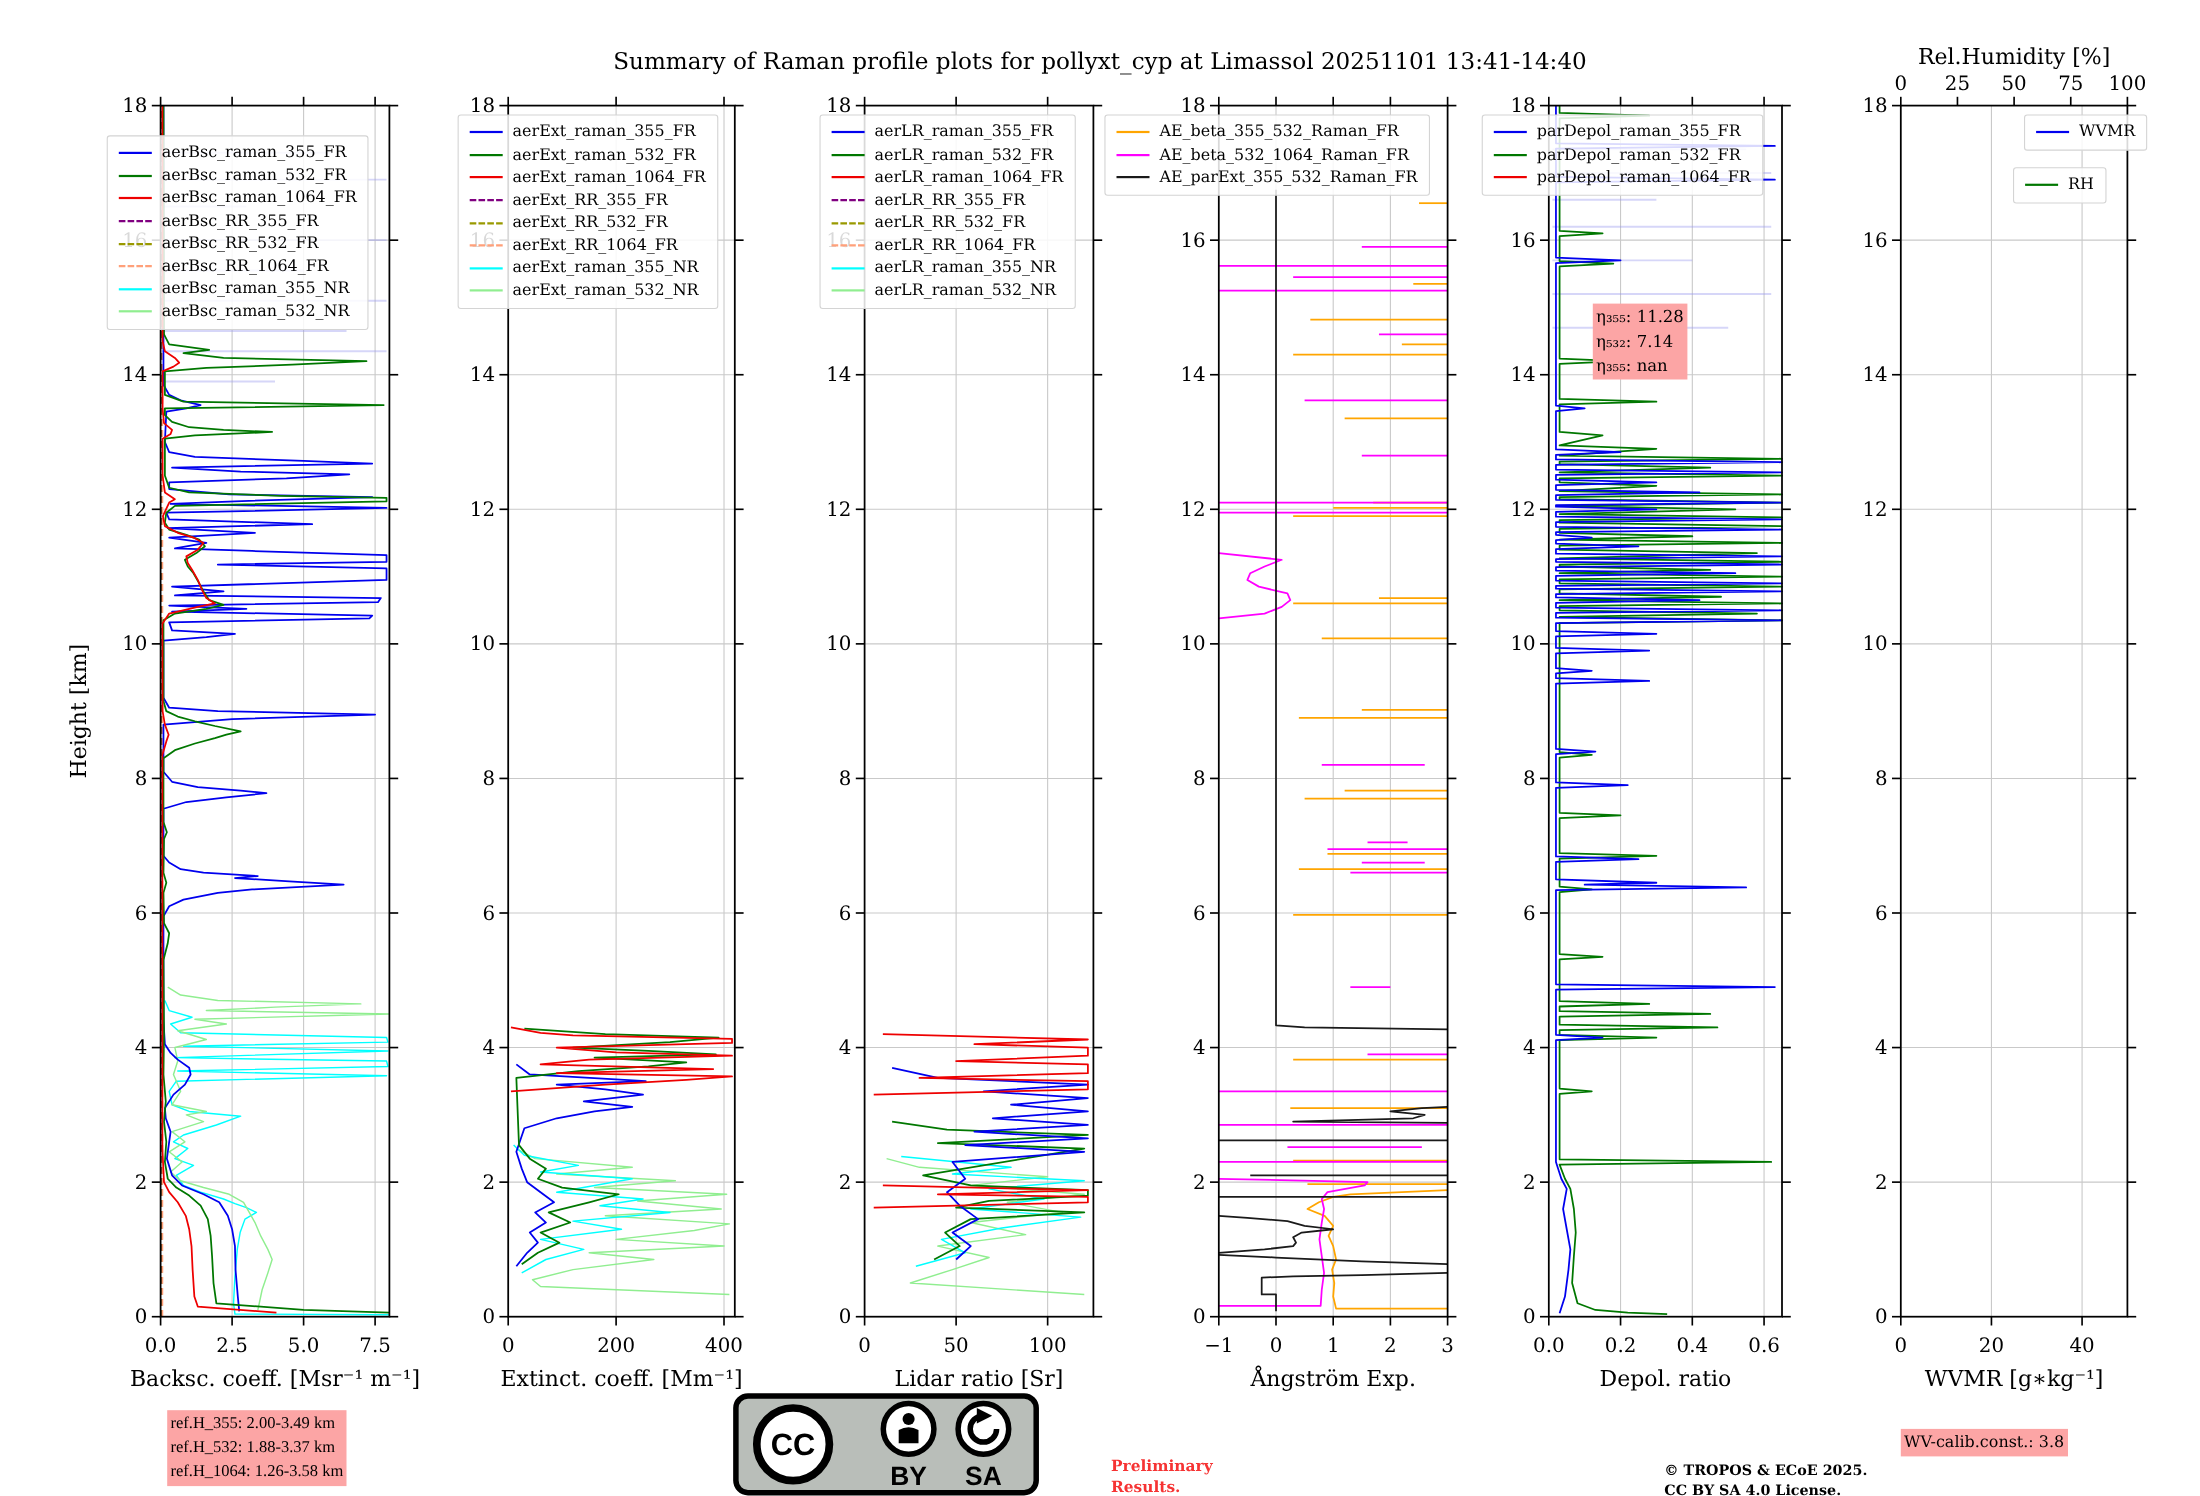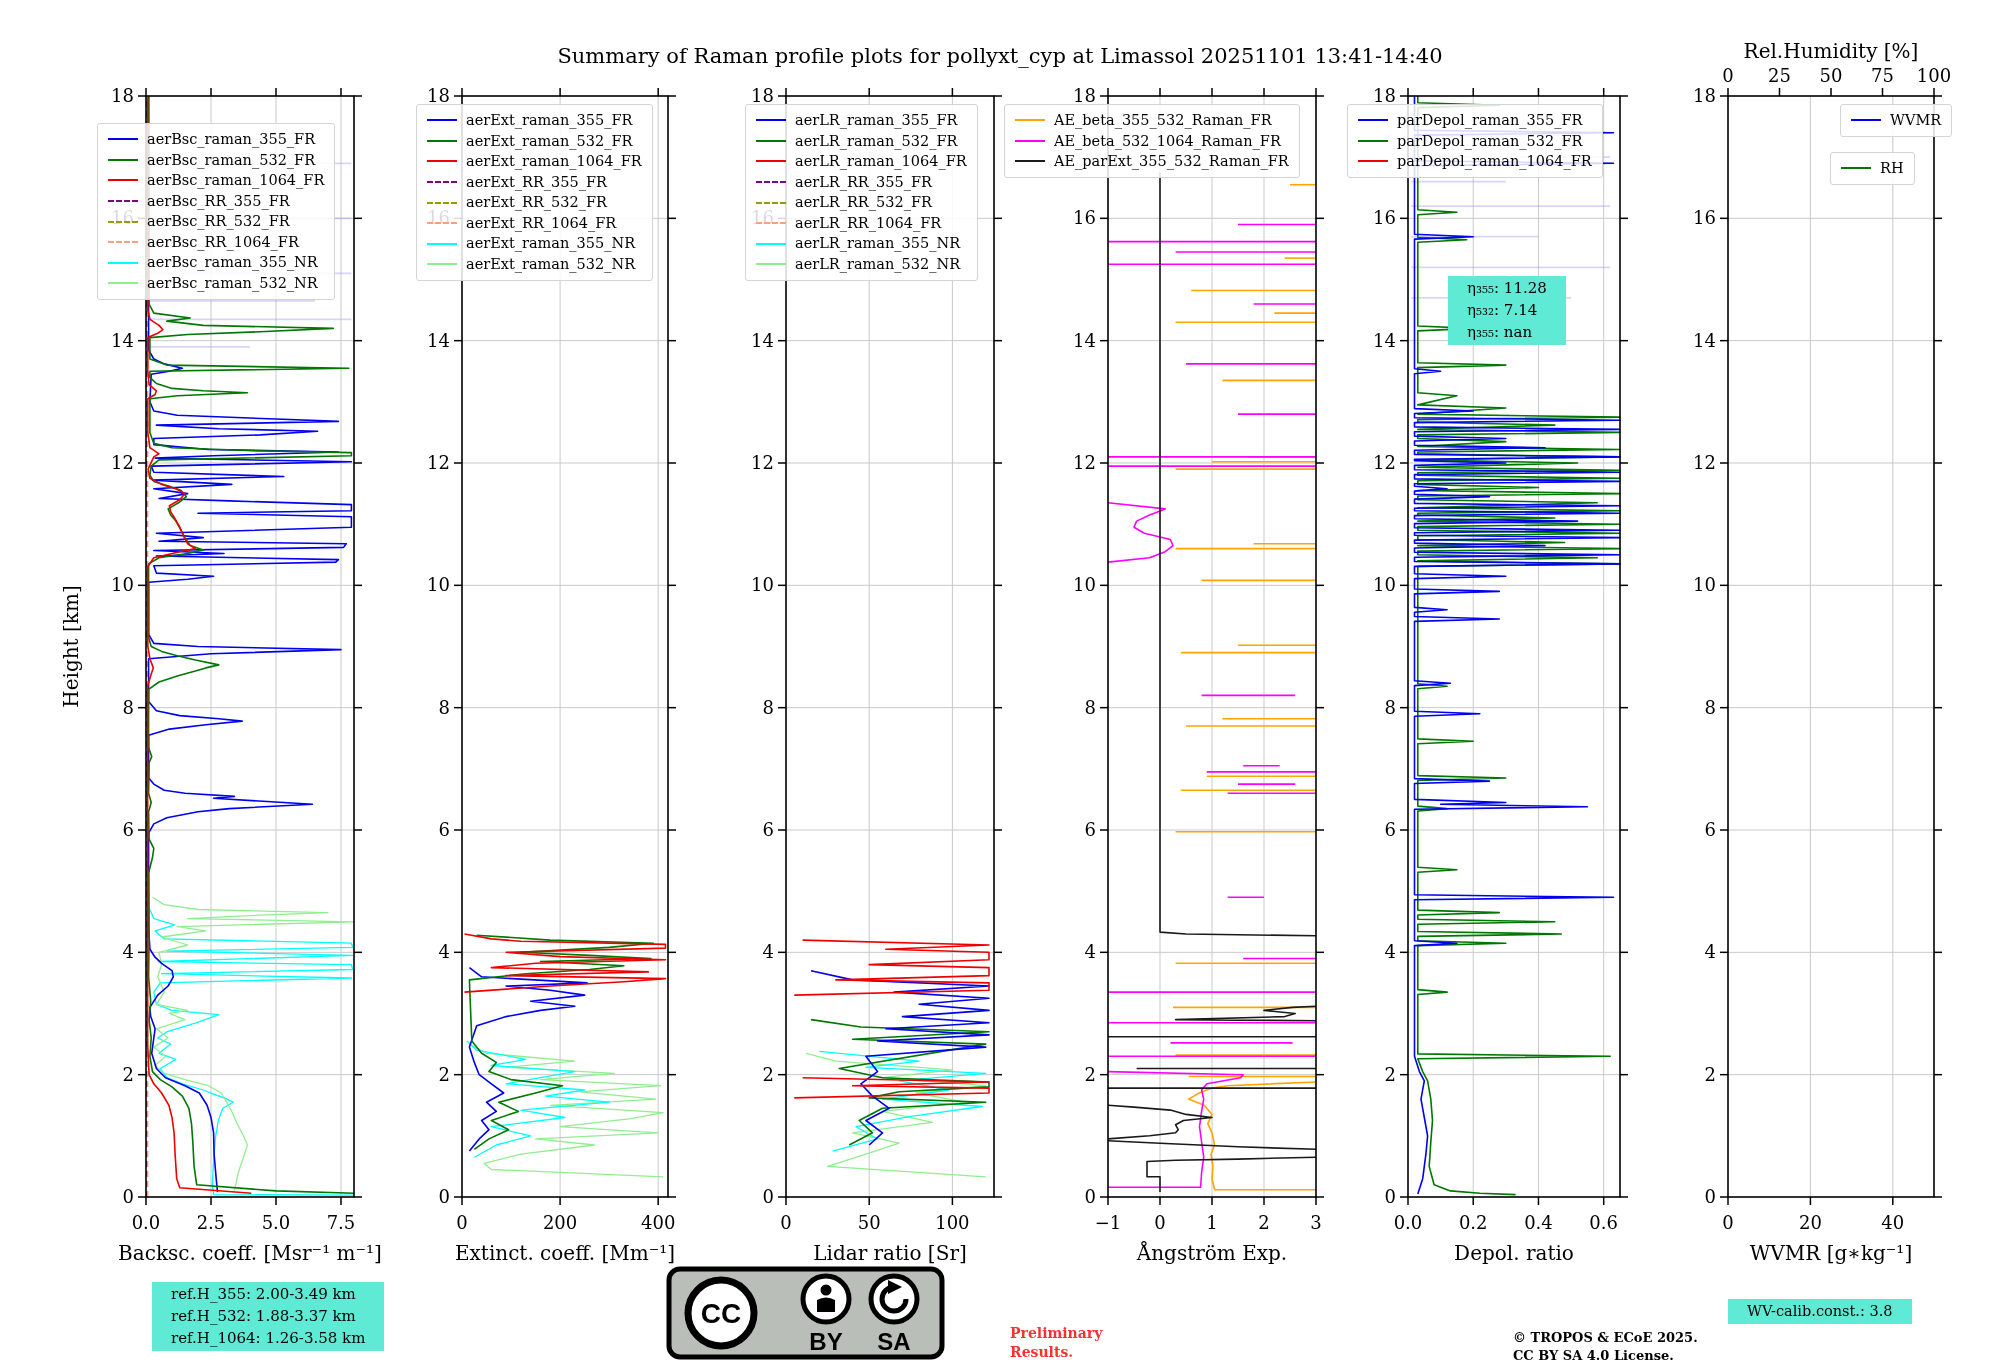--- a/index.html
+++ b/index.html
@@ -5,21 +5,21 @@
   html,body{margin:0;padding:0;background:#fff;}
   #canvas{position:relative;width:2000px;height:1360px;background:#fff;overflow:hidden;
           font-family:"DejaVu Serif","Liberation Serif",serif;color:#000;}
   #page-title{position:absolute;left:0;right:0;top:16px;text-align:center;font-size:21px;margin-top:28px;}
   svg#chart{position:absolute;left:0;top:0;}
   svg#chart text{font-family:"DejaVu Serif","Liberation Serif",serif;fill:#000;}
   .legend{position:absolute;background:rgba(255,255,255,0.85);border:1px solid #d4d4d4;
           border-radius:3px;padding:5px 10px;font-size:14.5px;line-height:1.42;white-space:nowrap;}
   .lrow{display:flex;align-items:center;}
   .sw{display:inline-block;width:30px;height:0;border-top:2.4px solid #000;margin-right:9px;flex:none;}
-  .ann{position:absolute;background:#5eead4;padding:2px 19px;font-size:15px;line-height:1.45;white-space:nowrap;}
+  .ann{position:absolute;background:#fca5a5;padding:2px 3px;font-size:15px;line-height:1.45;white-space:nowrap;}
   .ann div{white-space:nowrap;}
   #prelim{position:absolute;color:#f63333;font-weight:bold;font-size:14px;line-height:1.35;}
   #copyright{position:absolute;font-weight:bold;font-size:13px;line-height:1.35;
              font-family:"DejaVu Serif","Liberation Serif",serif;}
   #cc-badge{position:absolute;}
 </style>
 </head>
 <body>
 
 <div id="canvas">
@@ -587,21 +587,21 @@
         </div>
       </div>
       <div class="legend" style="left: 1830px; top: 152px;">
         <div class="lrow">
           <span class="sw" style="border-top-style: solid; border-top-color: rgb(0, 119, 0);"></span>
           <span>RH</span>
         </div>
       </div>
     </div>
 
-  <div class="ann" style="left:152px;top:1282px;">
+  <div class="ann" style="left:152px;top:1282px;font-family:Liberation Serif, serif;">
     <div>ref.H_355: 2.00-3.49 km</div>
     <div>ref.H_532: 1.88-3.37 km</div>
     <div>ref.H_1064: 1.26-3.58 km</div>
   </div>
 
   <div class="ann" style="left:1448px;top:276px;">
     <div>η₃₅₅: 11.28</div>
     <div>η₅₃₂: 7.14</div>
     <div>η₃₅₅: nan</div>
   </div>

